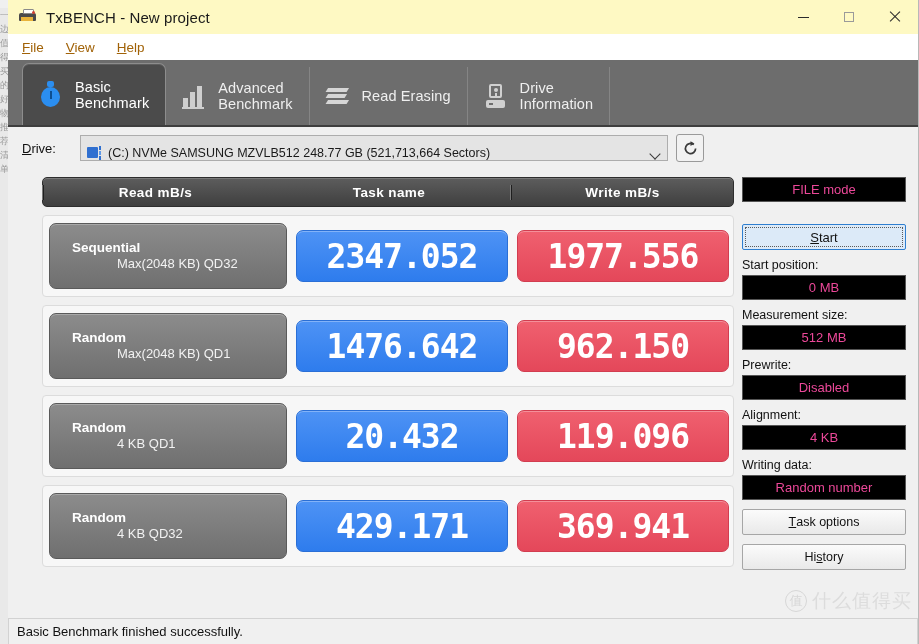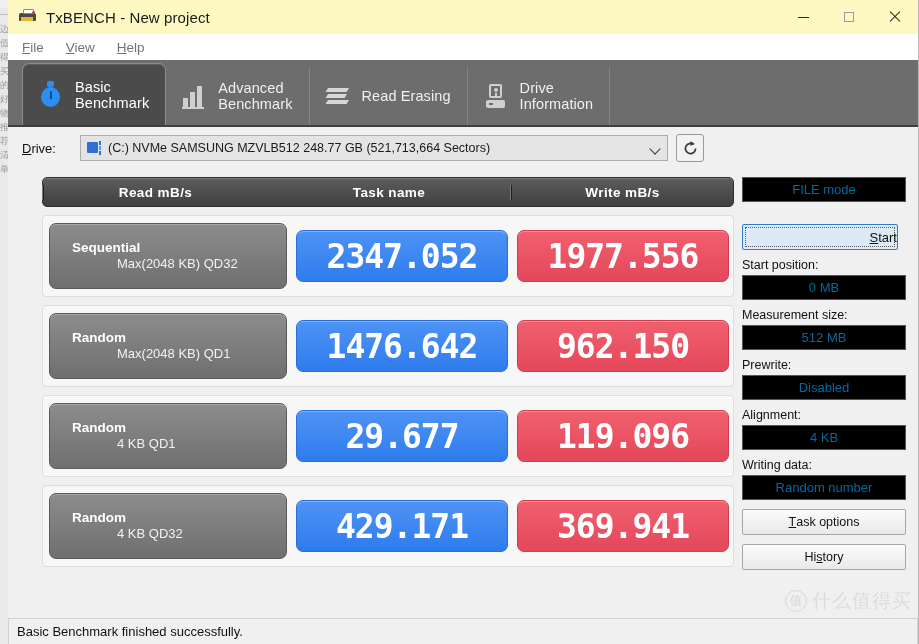--- a/index.html
+++ b/index.html
@@ -71,21 +71,21 @@
   }
   .wb-close:before { transform: rotate(45deg); }
   .wb-close:after { transform: rotate(-45deg); }
 
   
   #menubar {
     height: 26px; flex: 0 0 26px; background: #ffffff;
     display: flex; align-items: center; padding-left: 10px;
   }
   .menu-item {
-    font-size: 13.5px; color: #737373; padding: 2px 12px 2px 4px;
+    font-size: 13.5px; color: #a16207; padding: 2px 12px 2px 4px;
     margin-right: 6px; cursor: default;
   }
   .menu-item u { text-decoration: underline; }
 
   
   #tabbar {
     height: 67px; flex: 0 0 67px;
     background: #6d6d6d;
     display: flex; align-items: flex-end;
     padding-left: 14px;
@@ -144,21 +144,21 @@
 
   
   #drive-row {
     height: 42px; flex: 0 0 42px;
     display: flex; align-items: center; padding: 0 16px 0 14px;
   }
   #drive-label { font-size: 13px; color: #111; width: 58px; }
   #drive-select {
     flex: 1 1 auto; height: 26px; max-width: 588px;
     background: #e4e4e4; border: 1px solid #adadad;
-    display: flex; align-items: center; padding: 0 4px 0 6px;
+    display: flex; align-items: flex-end; padding: 0 4px 0 6px;
     position: relative;
   }
   .dsk-ico { width: 16px; height: 14px; flex: 0 0 16px; position: relative; margin-right: 5px; }
   .dsk-ico .m { position: absolute; left: 0; top: 1px; width: 11px; height: 11px; background: #2f6fd0; border-radius: 1px; }
   .dsk-ico .n1 { position: absolute; left: 12px; top: 0; width: 2px; height: 4px; background: #2f6fd0; }
   .dsk-ico .n2 { position: absolute; left: 12px; top: 5px; width: 2px; height: 4px; background: #5f9ae8; }
   .dsk-ico .n3 { position: absolute; left: 12px; top: 10px; width: 2px; height: 4px; background: #2f6fd0; }
   #drive-text { font-size: 12.5px; color: #1a1a1a; white-space: nowrap; }
   #drive-caret {
     margin-left: auto; width: 14px; height: 14px; position: relative;
@@ -233,27 +233,27 @@
   }
 
   
   #sidebar {
     flex: 1 1 auto; padding: 8px 12px 0 8px;
     display: flex; flex-direction: column;
   }
   .lcd {
     height: 25px; background: #000000; border: 1px solid #555;
     display: flex; align-items: center; justify-content: center;
-    font-size: 13px; color: #0369a1;
+    font-size: 13px; color: #ec4899;
   }
   .sb-label { font-size: 12.5px; color: #111; margin: 8px 0 3px 0; }
   #start-btn {
-    height: 26px; margin: 22px 8px 0 0;
+    height: 26px; margin: 22px 0 0 0;
     background: #dceaf8; border: 1px solid #2f7fd0; border-radius: 2px;
-    display: flex; align-items: center; justify-content: flex-end;
+    display: flex; align-items: center; justify-content: center;
     position: relative;
   }
   #start-btn:after {
     content: ""; position: absolute; left: 2px; top: 2px; right: 2px; bottom: 2px;
     border: 1px dotted #5a5a5a;
   }
   #start-btn span { font-size: 13px; color: #111; position: relative; z-index: 1; }
   .gbtn {
     height: 26px; margin-top: 9px;
     background: linear-gradient(#fbfbfb, #e9e9e9);
@@ -406,21 +406,21 @@
           </div>
           <div class="val read">1476.642</div>
           <div class="val write">962.150</div>
         </div>
 
         <div class="row">
           <div class="task-btn">
             <div class="task-l1">Random</div>
             <div class="task-l2">4 KB QD1</div>
           </div>
-          <div class="val read">29.677</div>
+          <div class="val read">20.432</div>
           <div class="val write">119.096</div>
         </div>
 
         <div class="row">
           <div class="task-btn">
             <div class="task-l1">Random</div>
             <div class="task-l2">4 KB QD32</div>
           </div>
           <div class="val read">429.171</div>
           <div class="val write">369.941</div>

